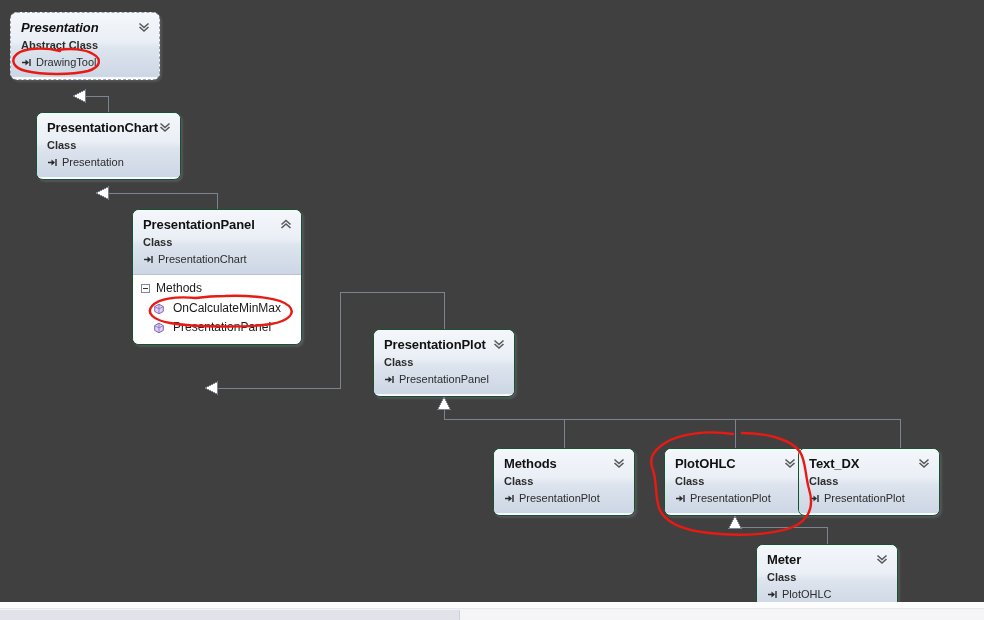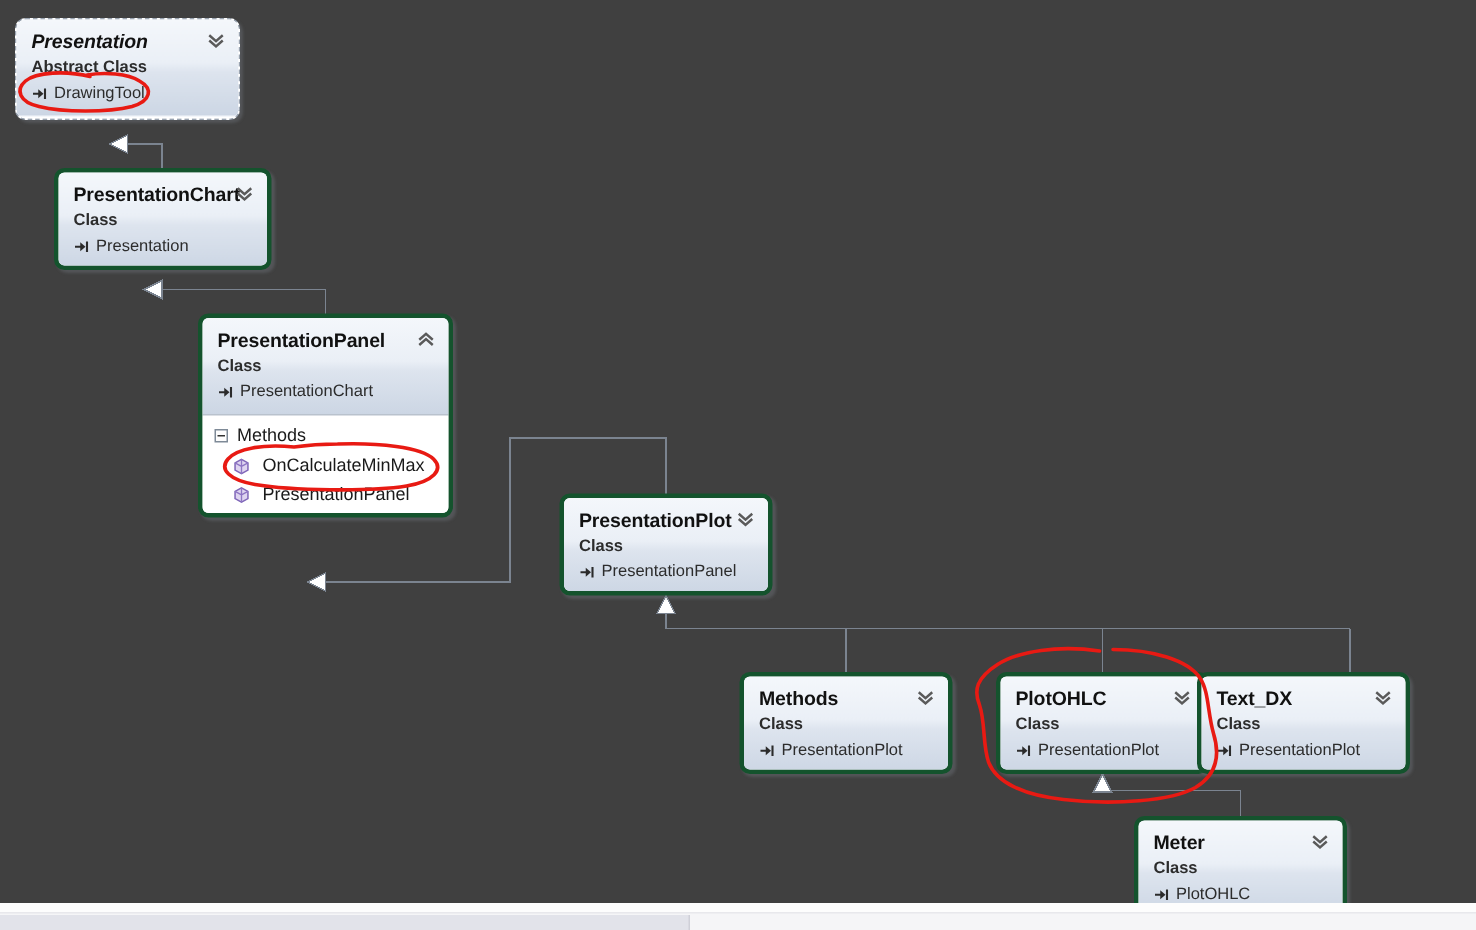--- a/index.html
+++ b/index.html
@@ -19,21 +19,21 @@
   
   #connectors {
     position: absolute; left: 0; top: 0;
     width: 984px; height: 620px;
     pointer-events: none;
   }
 
   
   .node {
     position: absolute;
-    border: 3px solid #14532d;
+    border: 1px solid #14532d;
     border-radius: 7px;
     background: #ffffff;
     box-shadow: 2px 2px 2px rgba(120,125,135,0.35);
     overflow: hidden;
   }
   .node.abstract {
     border: 1px dashed #9aa4b1;
   }
   .node .hdr {
     position: relative;

